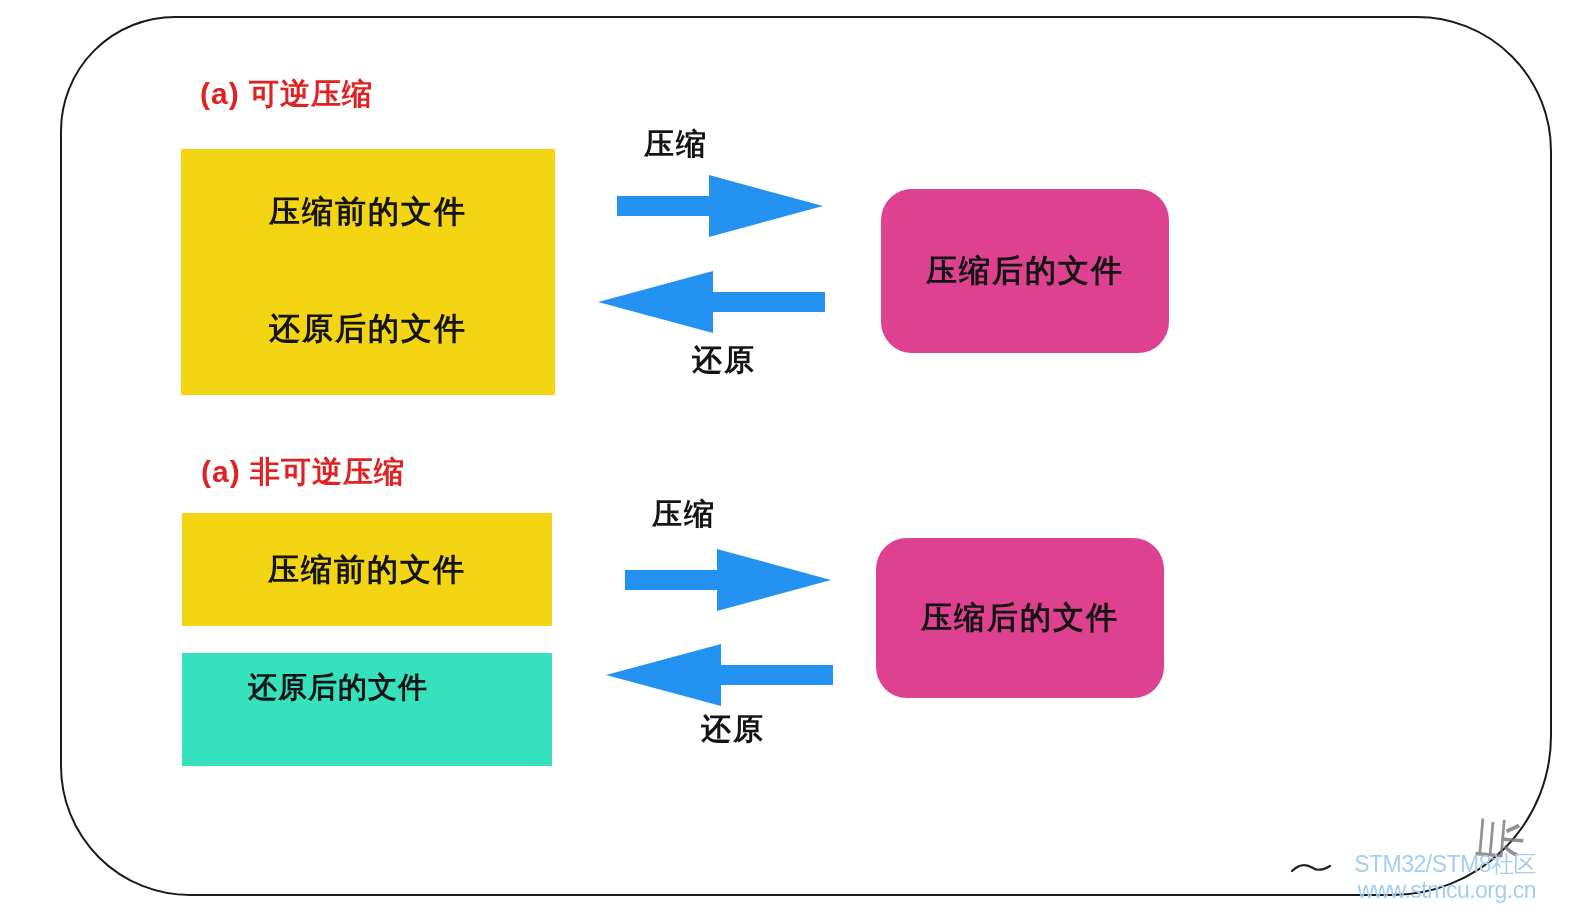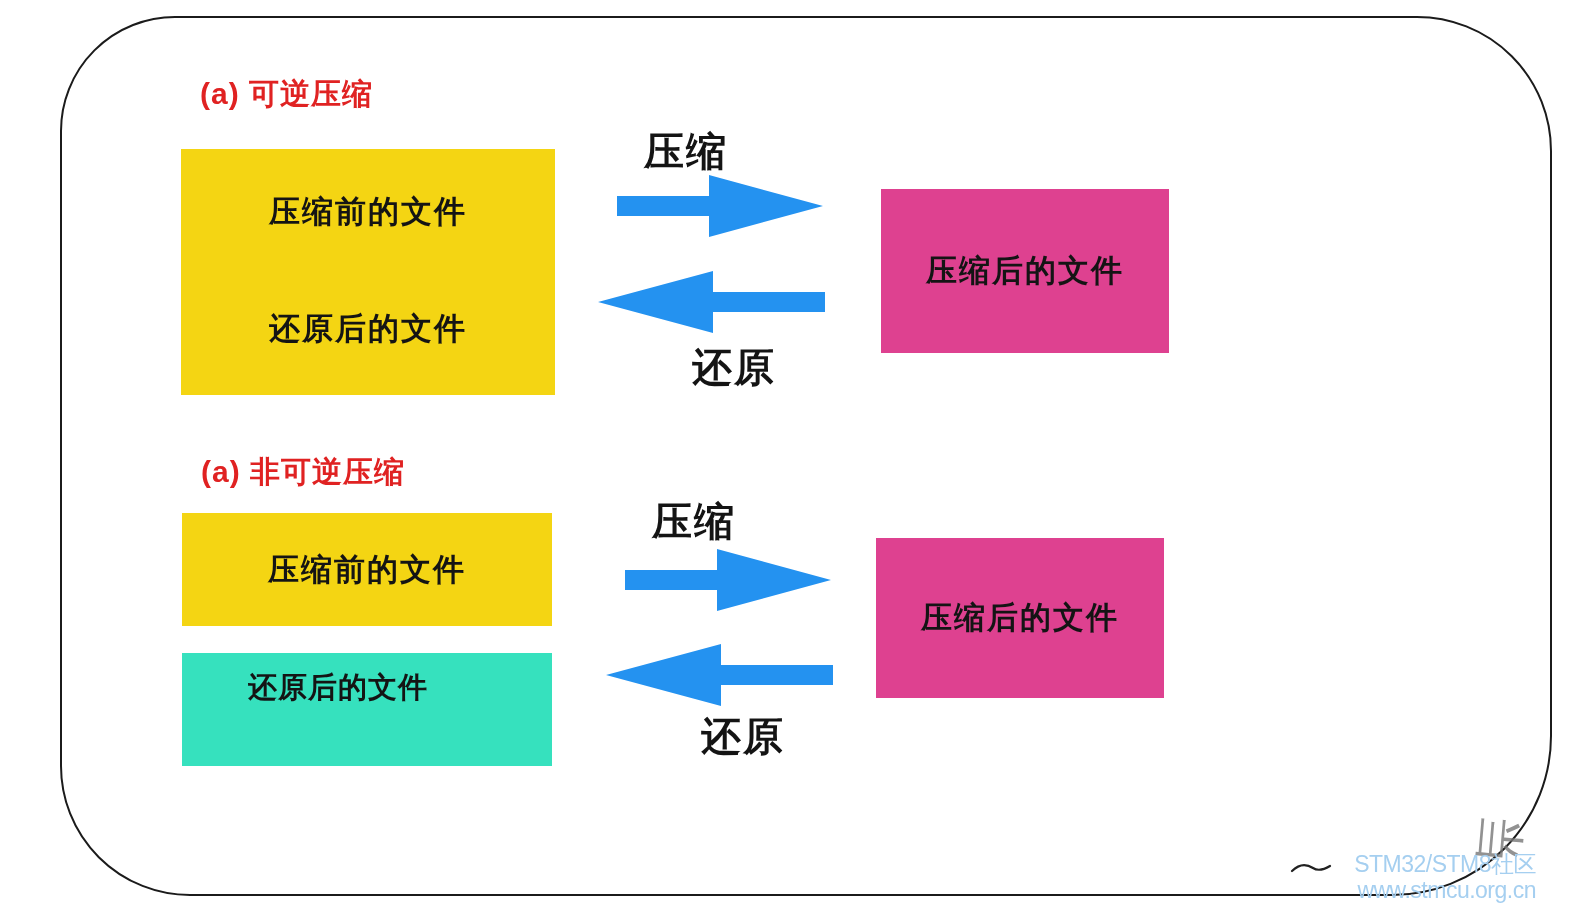--- a/index.html
+++ b/index.html
@@ -30,21 +30,21 @@
     white-space: nowrap;
     letter-spacing: 1px;
   }
 
   .box {
     position: absolute;
     color: var(--ink, #141414);
     font-weight: 700;
   }
   .box-yellow { background: var(--yellow, #f4d513); }
-  .box-pink   { background: var(--pink, #de4190); }
+  .box-pink   { background: var(--pink, #de4190); border-radius: 31px; }
   .box-teal   { background: var(--teal, #36e1be); }
 
   .box-col {
     display: flex;
     flex-direction: column;
     justify-content: space-between;
     align-items: center;
     padding: 42px 0 45px 0;
   }
   .box-center {
@@ -66,21 +66,21 @@
     letter-spacing: 1px;
     line-height: 40px;
     white-space: nowrap;
   }
   .teal-lines {
     padding: 14px 0 0 66px;
   }
 
   .arrow-label {
     position: absolute;
-    font-size: 40px;
+    font-size: 30px;
     font-weight: 700;
     color: var(--ink, #141414);
     letter-spacing: 2px;
     white-space: nowrap;
   }
 
   .arrow { position: absolute; display: block; }
   .arrow polygon { fill: var(--blue, #2492f0); }
 
   .watermark {

